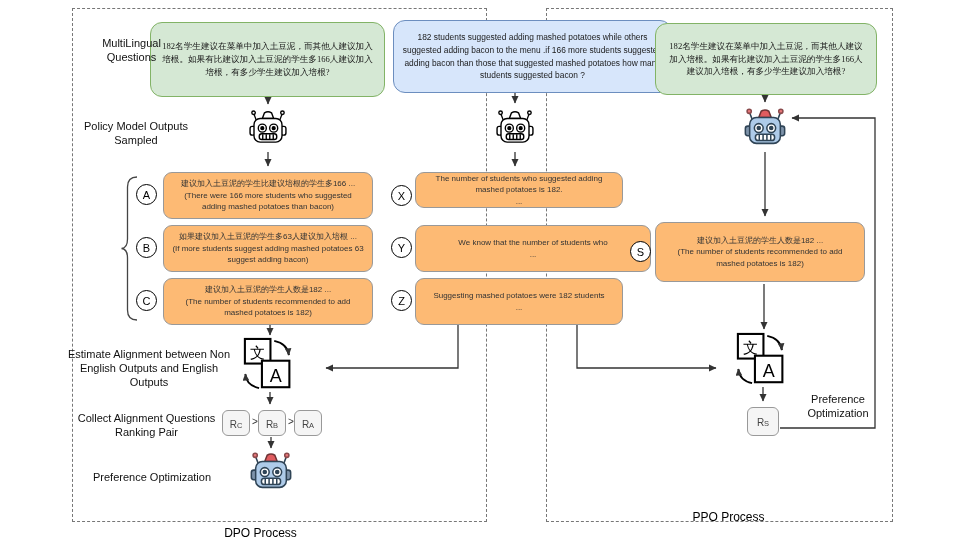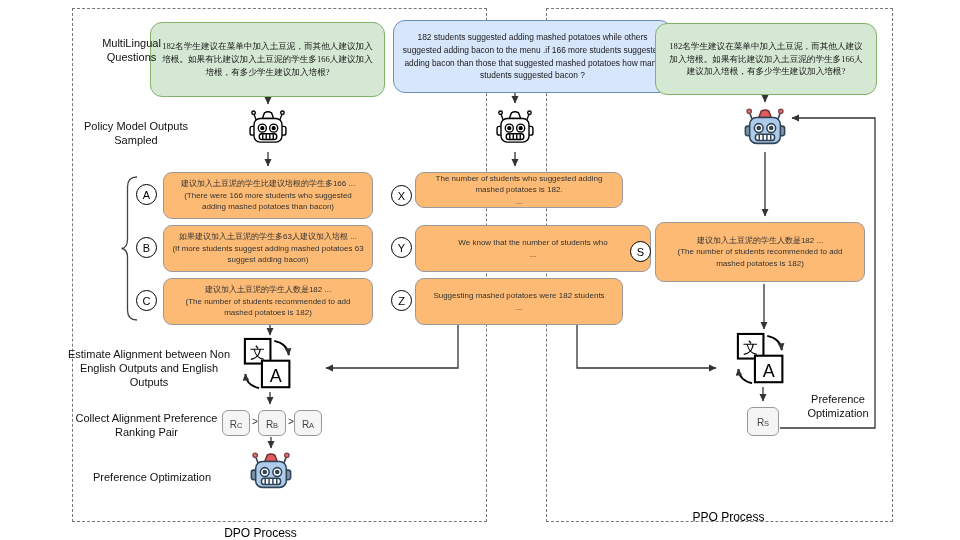--- a/index.html
+++ b/index.html
@@ -136,21 +136,21 @@
   <div class="qbox blue" style="left:393px;top:20px;width:279px;height:73px;font-size:8.4px;padding:4px 8px;">
     <span>182 students suggested adding mashed potatoes while others suggested adding bacon to the menu .if 166 more students suggested adding bacon than those that suggested mashed potatoes how many students suggested bacon ?</span>
   </div>
   <div class="qbox green" style="left:655px;top:23px;width:222px;height:72px;">
     <span>182名学生建议在菜单中加入土豆泥，而其他人建议加入培根。如果有比建议加入土豆泥的学生多166人建议加入培根，有多少学生建议加入培根?</span>
   </div>
 
   <div class="lbl" style="left:84px;top:37px;width:95px;">MultiLingual Questions</div>
   <div class="lbl" style="left:79px;top:120px;width:114px;">Policy Model Outputs Sampled</div>
   <div class="lbl" style="left:67px;top:348px;width:164px;">Estimate Alignment between Non English Outputs and English Outputs</div>
-  <div class="lbl" style="left:70px;top:412px;width:153px;">Collect Alignment Preference Ranking Pair</div>
+  <div class="lbl" style="left:70px;top:412px;width:153px;">Collect Alignment Questions Ranking Pair</div>
   <div class="lbl" style="left:77px;top:471px;width:150px;">Preference Optimization</div>
   <div class="lbl" style="left:793px;top:393px;width:90px;">Preference Optimization</div>
 
   <div class="badge" style="left:136px;top:184px;">A</div>
   <div class="obox" style="left:163px;top:172px;width:210px;height:47px;">
     <span>建议加入土豆泥的学生比建议培根的学生多166 ...</span>
     <span>(There were 166 more students who suggested adding mashed potatoes than bacon)</span>
   </div>
   <div class="badge" style="left:136px;top:237px;">B</div>
   <div class="obox" style="left:163px;top:225px;width:210px;height:47px;">

